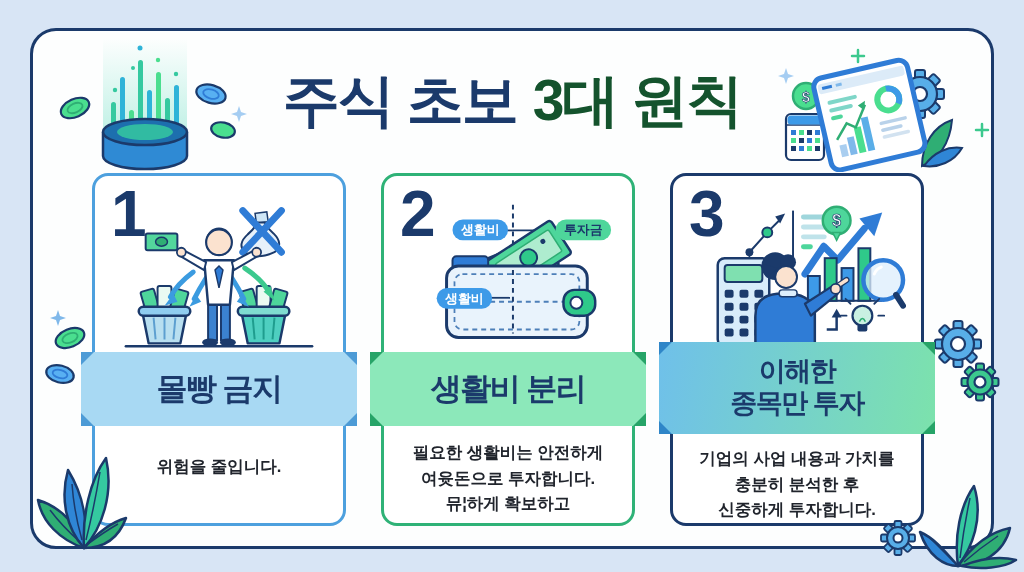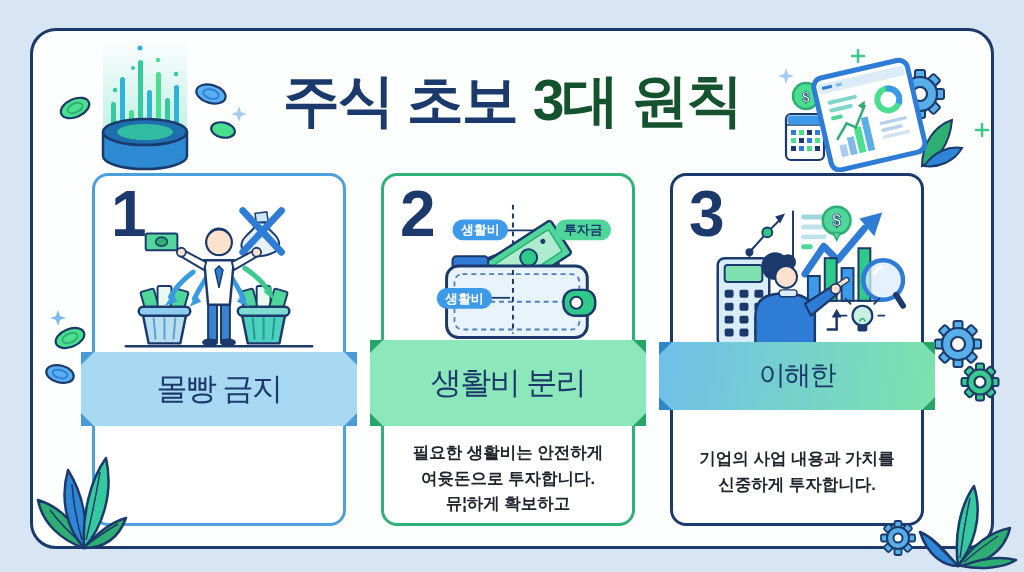--- a/index.html
+++ b/index.html
@@ -32,24 +32,24 @@
   }
   .illus{
     position:absolute;top:12px;left:0;width:100%;height:164px;
     display:flex;justify-content:center;align-items:flex-end;z-index:2;
   }
   .band{
     position:absolute;left:-14px;right:-14px;z-index:5;
     display:flex;flex-direction:column;justify-content:center;align-items:center;
   }
   .card1 .band{top:176px;height:74px;background:#a8d9f3}
-  .card2 .band{top:164px;height:86px;background:#8ce8ba}
-  .card3 .band{top:166px;height:68px;background:linear-gradient(100deg,#6fc0ea 0%,#7ce2ac 100%)}
+  .card2 .band{top:176px;height:74px;background:#8ce8ba}
+  .card3 .band{top:166px;height:92px;background:linear-gradient(100deg,#6fc0ea 0%,#7ce2ac 100%)}
   .band-title{
-    font-size:31px;font-weight:400;color:#1b3a6b;letter-spacing:-1.5px;
+    font-size:31px;font-weight:700;color:#1b3a6b;letter-spacing:-1.5px;
     line-height:1.18;text-align:left;
   }
   .card3 .band-title{font-size:27px}
   .fold{position:absolute;width:13px;height:13px}
   .fold.tl{left:0;top:0;clip-path:polygon(0 0,100% 0,0 100%)}
   .fold.tr{right:0;top:0;clip-path:polygon(0 0,100% 0,100% 100%)}
   .fold.bl{left:0;bottom:0;clip-path:polygon(0 0,0 100%,100% 100%)}
   .fold.br{right:0;bottom:0;clip-path:polygon(100% 0,100% 100%,0 100%)}
   .card1 .fold{background:#4d9bd6}
   .card2 .fold{background:#27a468}
@@ -296,20 +296,21 @@
     </svg>
   </div>
   <div class="band">
     <div class="fold tl"></div>
     <div class="fold tr"></div>
     <div class="fold bl"></div>
     <div class="fold br"></div>
     <div class="band-title">몰빵 금지</div>
   </div>
   <div class="desc">
+    <div>위험을 줄입니다.</div>
   </div>
 </div>
 
 <div class="card card2">
   <div class="card-number">2</div>
   <div class="illus">
     <svg width="218" height="152" viewBox="0 0 220 152">
       <line x1="115" y1="4" x2="115" y2="44" stroke="#1b3a6b" stroke-width="2" stroke-dasharray="5 4"></line>
       <line x1="106" y1="30" x2="115" y2="30" stroke="#1b3a6b" stroke-width="1.8"></line>
       <line x1="115" y1="30" x2="160" y2="30" stroke="#1b3a6b" stroke-width="1.8"></line>
@@ -441,23 +442,25 @@
         <circle cx="149" cy="89" r="5" fill="#fbe2cf" stroke="#1b3a6b" stroke-width="1.8"></circle>
       </g>
     </svg>
   </div>
   <div class="band">
     <div class="fold tl"></div>
     <div class="fold tr"></div>
     <div class="fold bl"></div>
     <div class="fold br"></div>
     <div class="band-title">이해한</div>
+    <div class="band-title">종목만 투자</div>
   </div>
   <div class="desc">
     <div>기업의 사업 내용과 가치를</div>
+    <div>충분히 분석한 후</div>
     <div>신중하게 투자합니다.</div>
   </div>
 </div>
 
 <div class="deco front" style="left:26px;top:418px">
   <svg width="112" height="134" viewBox="0 0 112 134">
     <g stroke="#1b3a6b" stroke-width="2.5" stroke-linejoin="round">
       <path d="M58 130 C34 122 16 104 12 82 C38 90 52 110 58 130 Z" fill="#2fae74"></path>
       <path d="M58 130 C40 110 34 80 42 52 C58 78 62 106 58 130 Z" fill="#2f86d6"></path>
       <path d="M58 130 C56 98 64 62 80 40 C88 76 76 110 58 130 Z" fill="#35c9a0"></path>

